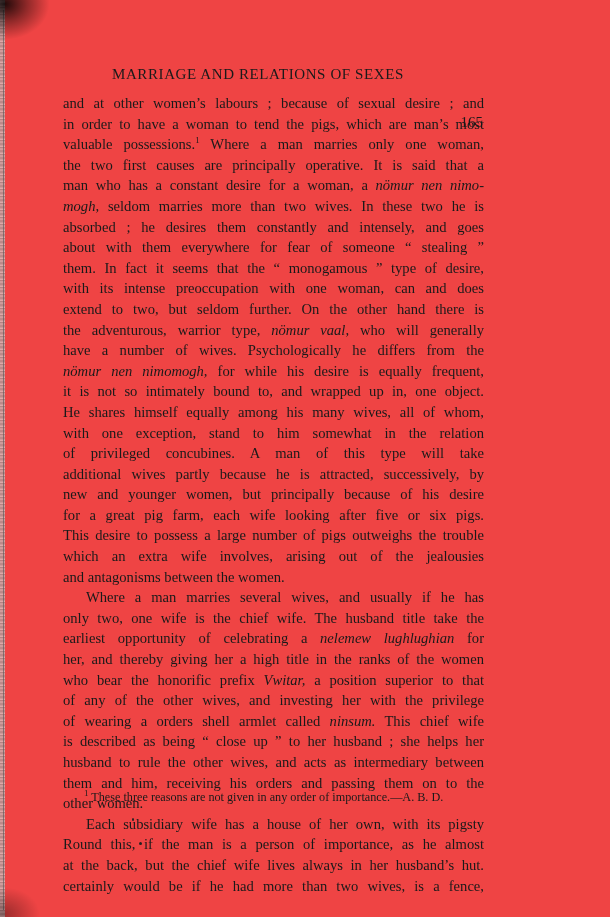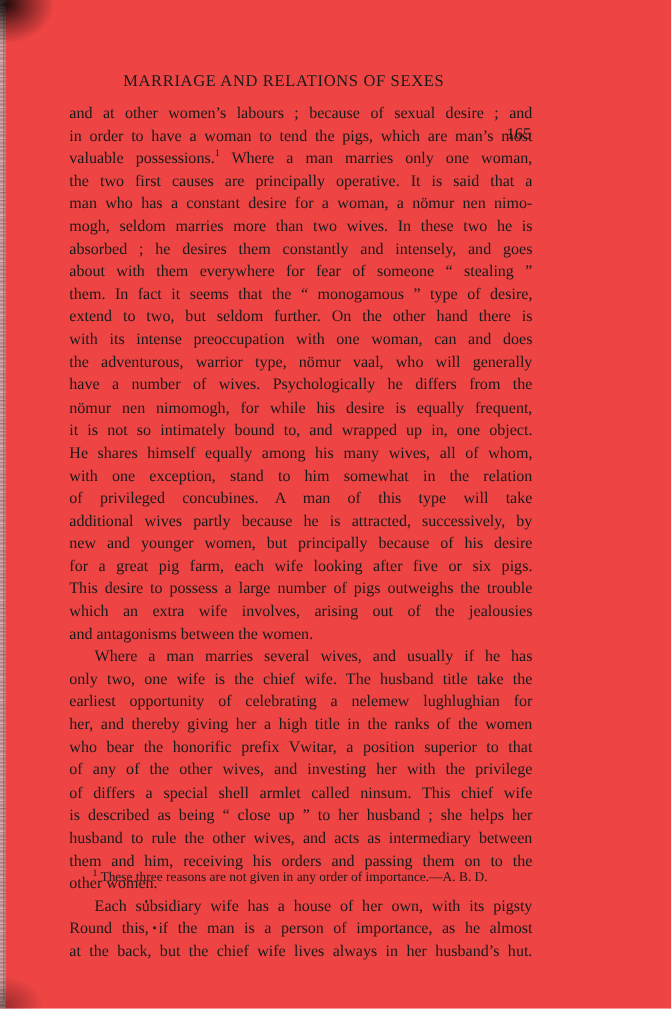--- a/index.html
+++ b/index.html
@@ -85,20 +85,21 @@
       text-align-last: justify;
       display: block;
     }
     .line.last {
       text-align-last: left;
     }
     .line.indent {
       padding-left: 23px;
     }
     .line em, .line .it {
+      font-style: italic;
     }
     sup {
       font-size: 9px;
       line-height: 0;
       vertical-align: super;
     }
     .footnote {
       position: absolute;
       left: 84px;
       top: 790px;
@@ -129,49 +130,50 @@
   <div class="text-block" id="text-block">
       <div class="line"><span>and at other women’s labours ;  because of sexual desire ;  and</span></div>
       <div class="line"><span>in order to have a woman to tend the pigs, which are man’s most</span></div>
       <div class="line"><span>valuable possessions.</span><sup>1</sup><span>  Where a man marries only one woman,</span></div>
       <div class="line"><span>the two first causes are principally operative.  It is said that a</span></div>
       <div class="line"><span>man who has a constant desire for a woman, a </span><span class="it">nömur nen nimo-</span><span></span></div>
       <div class="line"><span class="it">mogh,</span><span> seldom marries more than two wives.  In these two he is</span></div>
       <div class="line"><span>absorbed ;  he desires them constantly and intensely, and goes</span></div>
       <div class="line"><span>about with them everywhere for fear of someone “ stealing ”</span></div>
       <div class="line"><span>them.   In fact it seems that the “ monogamous ” type of desire,</span></div>
+      <div class="line"><span>with its intense preoccupation with one woman, can and does</span></div>
       <div class="line"><span>extend to two, but seldom further.  On the other hand there is</span></div>
-      <div class="line"><span>with its intense preoccupation with one woman, can and does</span></div>
       <div class="line"><span>the adventurous, warrior type, </span><span class="it">nömur vaal,</span><span> who will generally</span></div>
       <div class="line"><span>have a number of wives.  Psychologically he differs from the</span></div>
       <div class="line"><span class="it">nömur nen nimomogh,</span><span> for while his desire is equally frequent,</span></div>
       <div class="line"><span>it is not so intimately bound to, and wrapped up in, one object.</span></div>
       <div class="line"><span>He shares himself equally among his many wives, all of whom,</span></div>
       <div class="line"><span>with one exception, stand to him somewhat in the relation</span></div>
       <div class="line"><span>of privileged concubines.  A man of this type will take</span></div>
       <div class="line"><span>additional wives partly because he is attracted, successively, by</span></div>
       <div class="line"><span>new and younger women, but principally because of his desire</span></div>
       <div class="line"><span>for a great pig farm, each wife looking after five or six pigs.</span></div>
       <div class="line"><span>This desire to possess a large number of pigs outweighs the trouble</span></div>
       <div class="line"><span>which an extra wife involves, arising out of the jealousies</span></div>
       <div class="line last"><span>and antagonisms between the women.</span></div>
       <div class="line indent"><span>Where a man marries several wives, and usually if he has</span></div>
       <div class="line"><span>only two, one wife is the chief wife.  The husband title take the</span></div>
       <div class="line"><span>earliest opportunity of celebrating a </span><span class="it">nelemew lughlughian</span><span> for</span></div>
       <div class="line"><span>her, and thereby giving her a high title in the ranks of the women</span></div>
       <div class="line"><span>who bear the honorific prefix </span><span class="it">Vwitar,</span><span> a position superior to that</span></div>
       <div class="line"><span>of any of the other wives, and investing her with the privilege</span></div>
-      <div class="line"><span>of differs a special shell armlet called </span><span class="it">ninsum.</span><span>  This chief wife</span></div>
+      <div class="line"><span>of wearing a orders shell armlet called </span><span class="it">ninsum.</span><span>  This chief wife</span></div>
       <div class="line"><span>is described as being “ close up ” to her husband ;  she helps her</span></div>
       <div class="line"><span>husband to rule the other wives, and acts as intermediary between</span></div>
       <div class="line"><span>them and him, receiving his orders and passing them on to the</span></div>
       <div class="line last"><span>other women.</span></div>
       <div class="line indent"><span>Each subsidiary wife has a house of her own, with its pigsty</span></div>
       <div class="line"><span>Round this, if the man is a person of importance, as he almost</span></div>
       <div class="line"><span>at the back, but the chief wife lives always in her husband’s hut.</span></div>
+      <div class="line"><span>certainly would be if he had more than two wives, is a fence,</span></div>
     </div>
 
   <div class="footnote">
     <sup>1</sup><span> These three reasons are not given in any order of importance.—A. B. D.</span>
   </div>
 
   <div class="speck" style="left:132px;top:818px;width:2px;height:3px;"></div>
   <div class="speck" style="left:139px;top:842px;width:3px;height:3px;"></div>
 </div>
 

